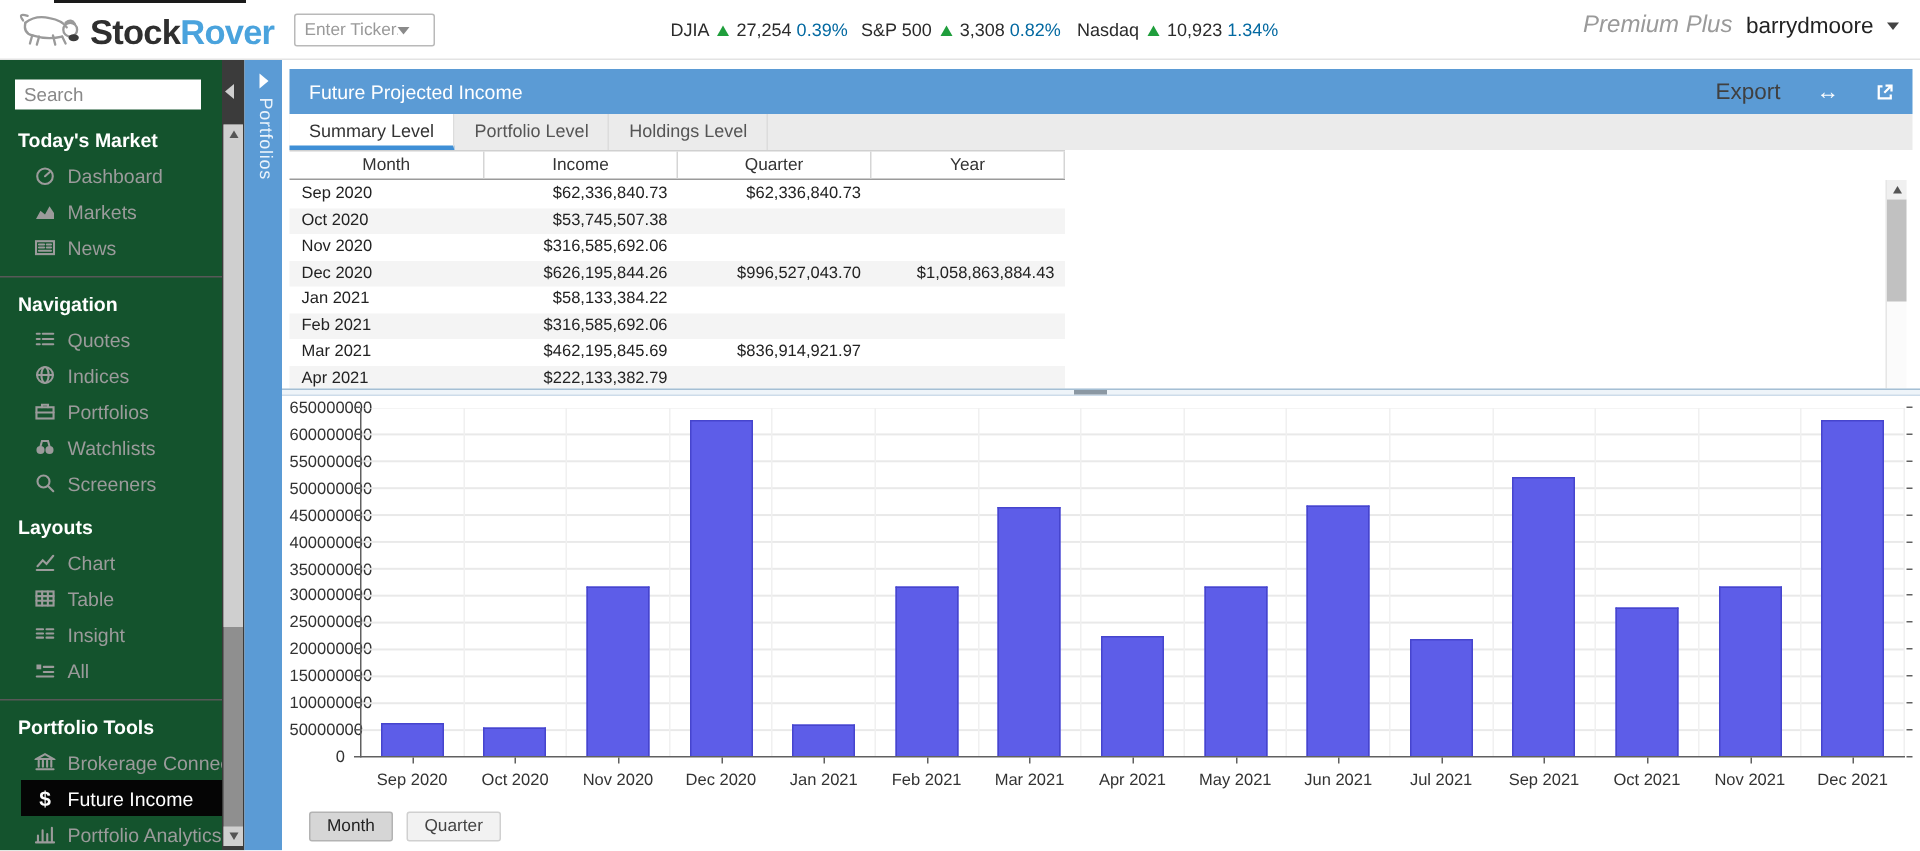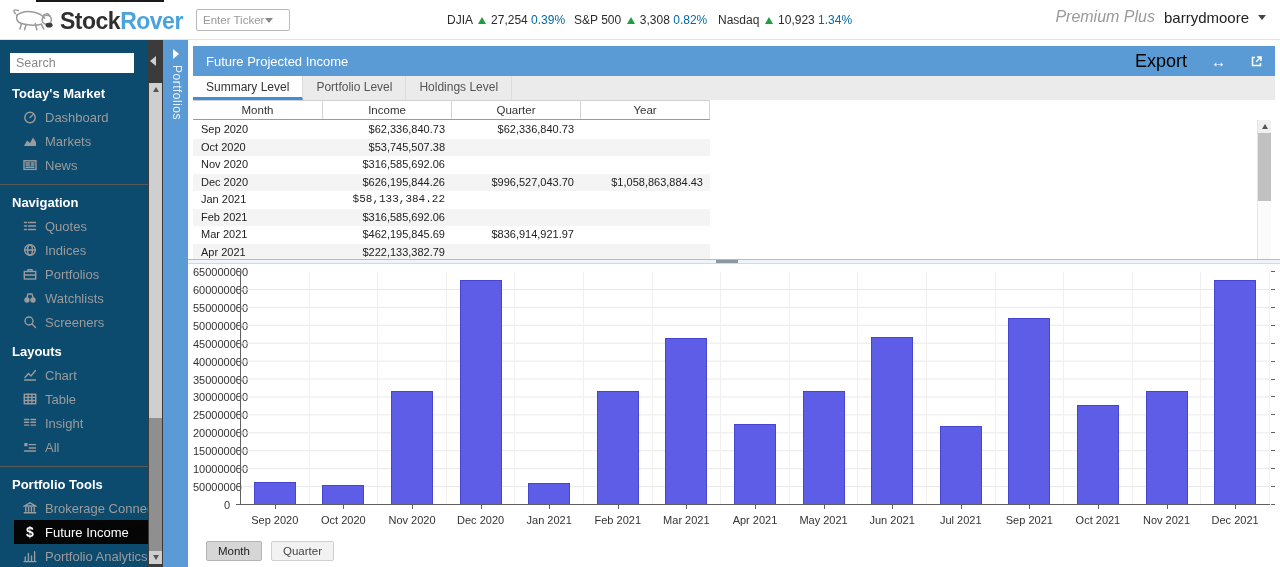--- a/index.html
+++ b/index.html
@@ -25,21 +25,21 @@
   .idx { position:absolute; top:13px; font-size:12px; color:#2b2b2b; white-space:nowrap; }
   .idx .up-tri { width:0; height:0; border-left:4px solid transparent; border-right:4px solid transparent;
     border-bottom:7px solid #1f9e3c; display:inline-block; margin:0 2px; }
   .idx .pct { color:#0369a1; }
   #user-area { position:absolute; right:14px; top:8px; display:flex; align-items:center; gap:9px; cursor:pointer;text-align:right; }
   #plan-label { font-size:16px; font-style:italic; color:#9a9a9a; }
   #user-name { font-size:15px; color:#222; }
   #user-caret { border-top-color:#444; }
 
   
-  #sidebar { position:absolute; left:0; top:40px; width:148px; height:527px; background:#0c4a6e; }
+  #sidebar { position:absolute; left:0; top:40px; width:148px; height:527px; background:#14532d; }
   #search-row { position:relative; height:36px; }
   #search-input { position:absolute; left:10px; top:13px; width:124px; height:20px; border:none;
     font-size:12.5px; padding-left:6px; color:#333; font-family:"Liberation Sans",sans-serif; }
   #search-input::placeholder { color:#888; }
   #sidebar-collapse { position:absolute; left:150px; top:56px; width:0; height:0;
     border-top:5px solid transparent; border-bottom:5px solid transparent;
     border-right:6px solid #cfcfcf; cursor:pointer; z-index:5; }
   .sect-title { color:#fff; font-size:13px; font-weight:bold; padding:10px 0 4px 12px; }
   .side-item { display:flex; align-items:center; height:24px; padding-left:22px; color:#9b9b9b;
     font-size:13px; cursor:pointer; white-space:nowrap; }
@@ -67,21 +67,21 @@
   #strip-arrow { margin:9px auto 6px auto; width:0; height:0; border-top:5px solid transparent;
     border-bottom:5px solid transparent; border-left:6px solid #fff; }
   #strip-label { writing-mode:vertical-rl; color:#eaf3fb; font-size:12px; letter-spacing:0.5px; margin-left:7px; }
 
   
   #main-bg { position:absolute; left:188px; top:40px; width:1092px; height:527px; background:#fff; }
   #titlebar { position:absolute; left:193px; top:46px; width:1082px; height:30px; background:#5b9bd5;
     display:flex; align-items:center; }
   #panel-title { color:#fff; font-size:13px; padding-left:13px; flex:1; }
   #titlebar-right { display:flex; align-items:center; gap:24px; padding-right:12px; }
-  #export-btn { color:#000000; font-size:18px; cursor:pointer; }
+  #export-btn { color:#404040; font-size:15px; cursor:pointer; }
   #resize-icon { color:#fff; font-size:15px; cursor:pointer; line-height:1; }
   #popout-icon { cursor:pointer; display:flex; }
 
   #tabs { position:absolute; left:193px; top:76px; width:1082px; height:24px; background:#ebebeb; }
   .tab { display:inline-block; height:24px; line-height:22px; padding:0 13px; font-size:12px; color:#555;
     border-right:1px solid #dcdcdc; cursor:pointer; }
   .tab.active { background:#fff; color:#333; border-bottom:3px solid #3f8fd6; }
 
   
   #thead { position:absolute; left:193px; top:100px; width:517px; height:20px; display:flex;
@@ -388,21 +388,21 @@
         <div class="td money" style="width: 129px;"></div>
       </div>
       <div class="tr stripe">
         <div class="td month" style="width: 130px;">Dec 2020</div>
         <div class="td money" style="width: 129px;">$626,195,844.26</div>
         <div class="td money" style="width: 129px;">$996,527,043.70</div>
         <div class="td money" style="width: 129px;">$1,058,863,884.43</div>
       </div>
       <div class="tr">
         <div class="td month" style="width: 130px;">Jan 2021</div>
-        <div class="td money" style="width: 129px; font-family: Liberation Mono, monospace;">$58,133,384.22</div>
+        <div class="td money" style="width: 129px;">$58,133,384.22</div>
         <div class="td money" style="width: 129px;"></div>
         <div class="td money" style="width: 129px;"></div>
       </div>
       <div class="tr stripe">
         <div class="td month" style="width: 130px;">Feb 2021</div>
         <div class="td money" style="width: 129px;">$316,585,692.06</div>
         <div class="td money" style="width: 129px;"></div>
         <div class="td money" style="width: 129px;"></div>
       </div>
       <div class="tr">

